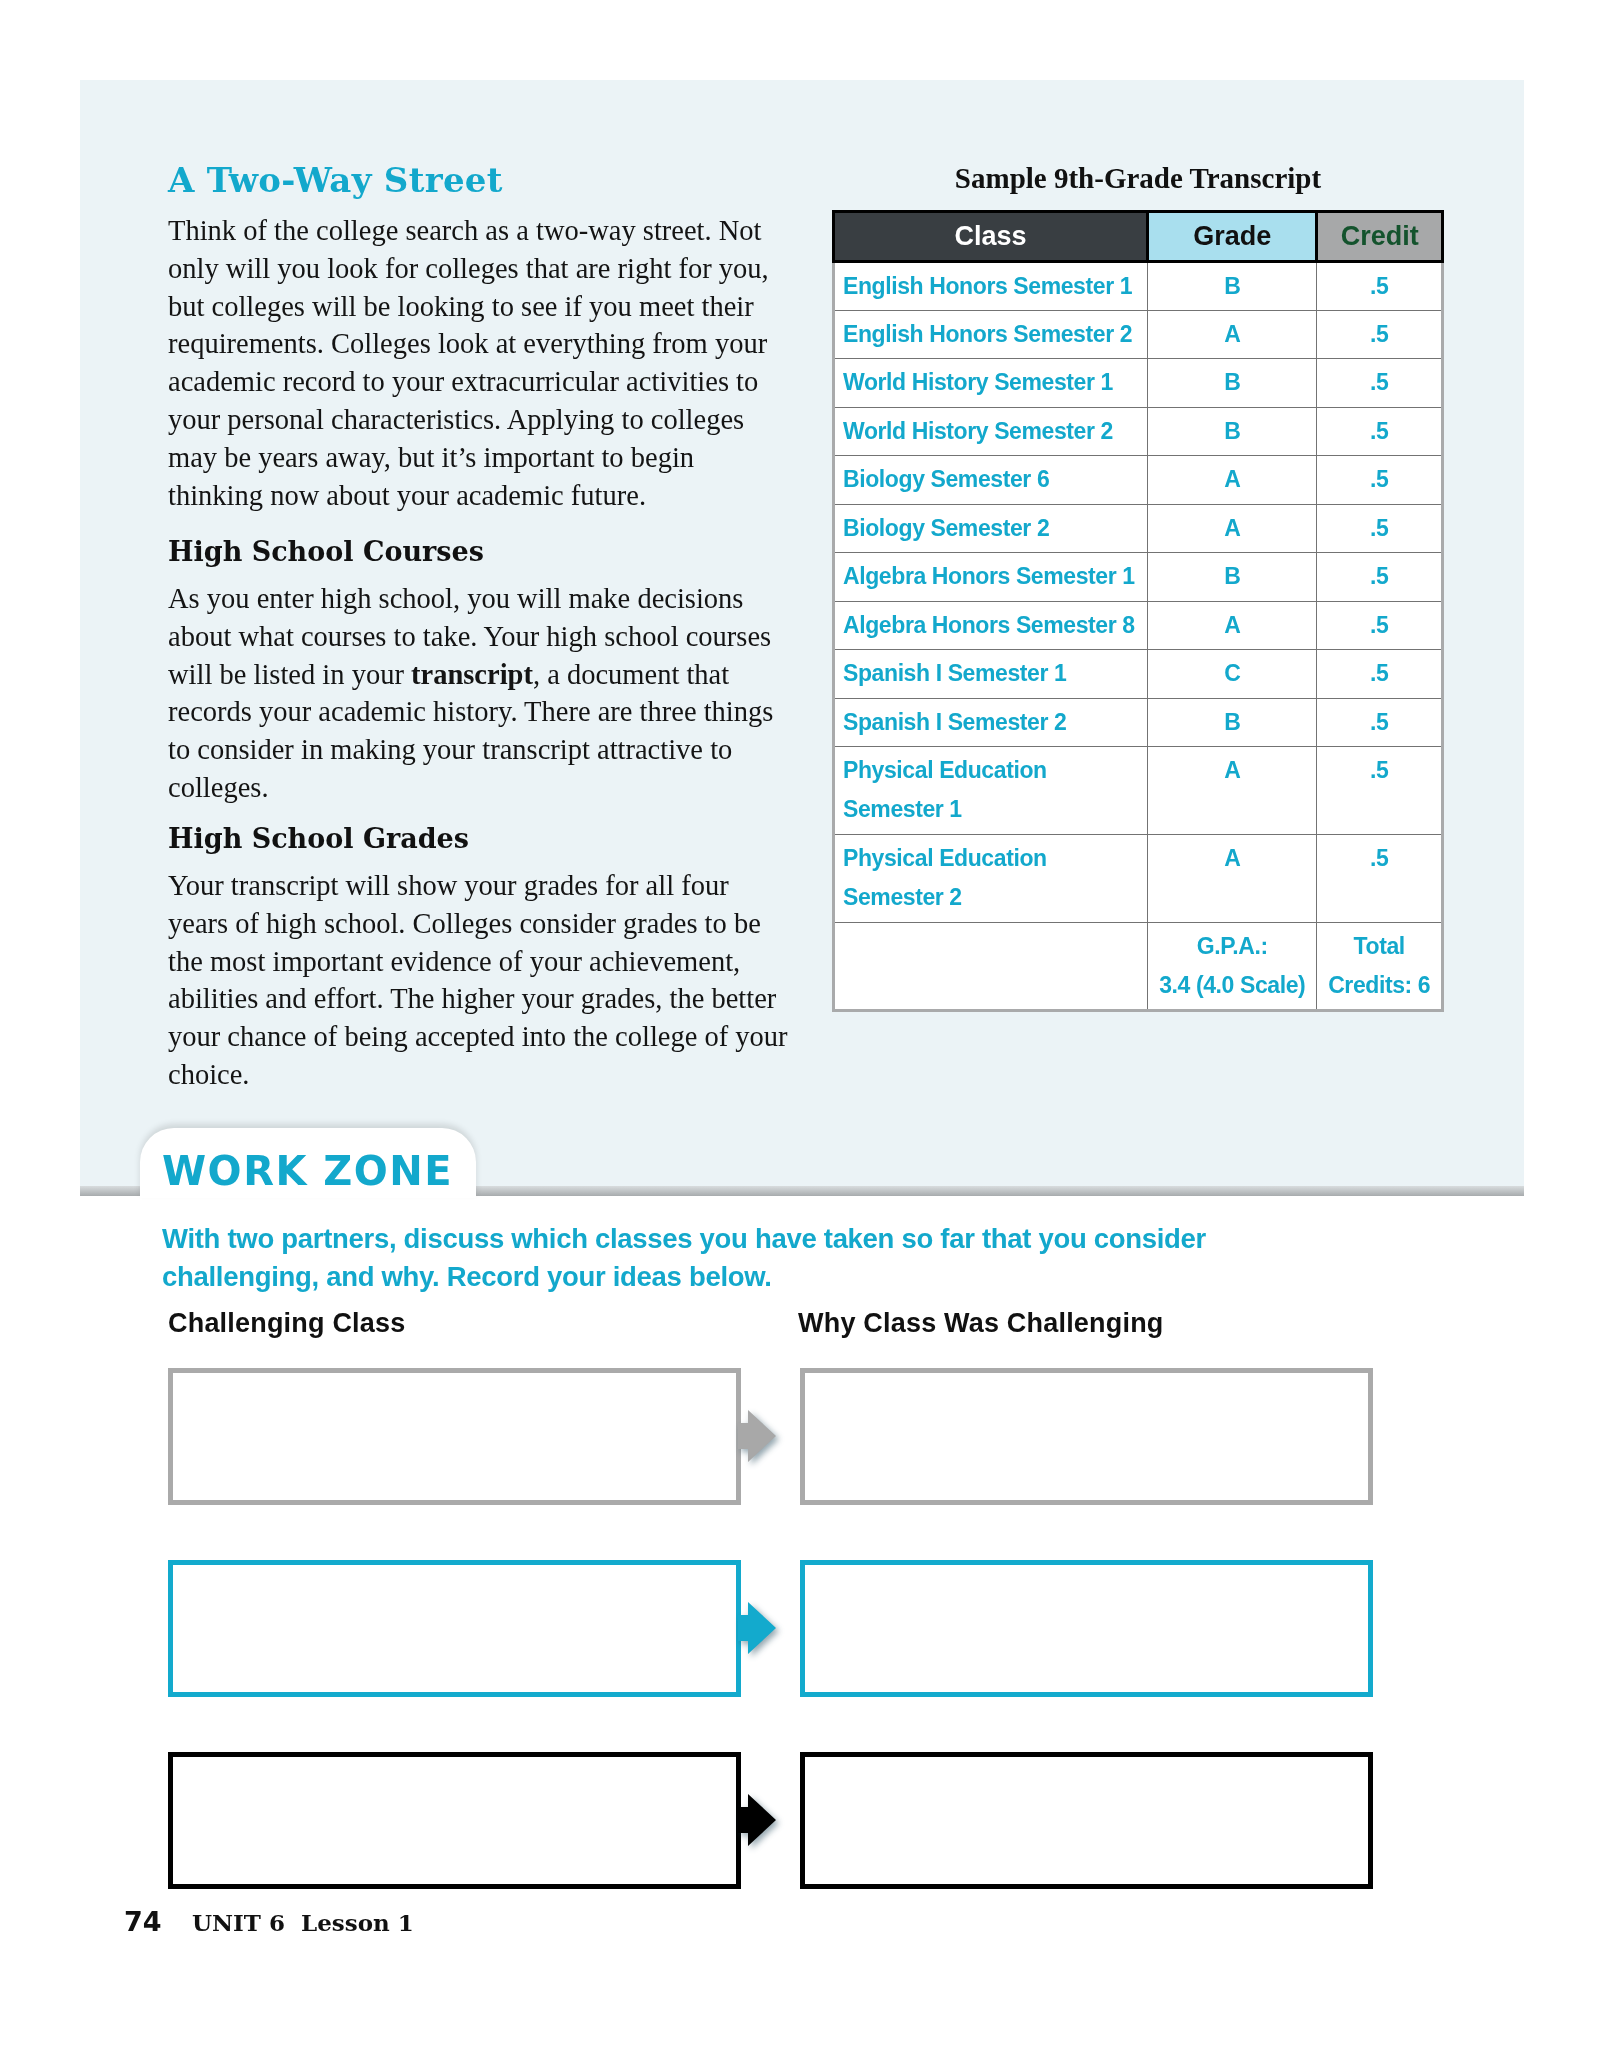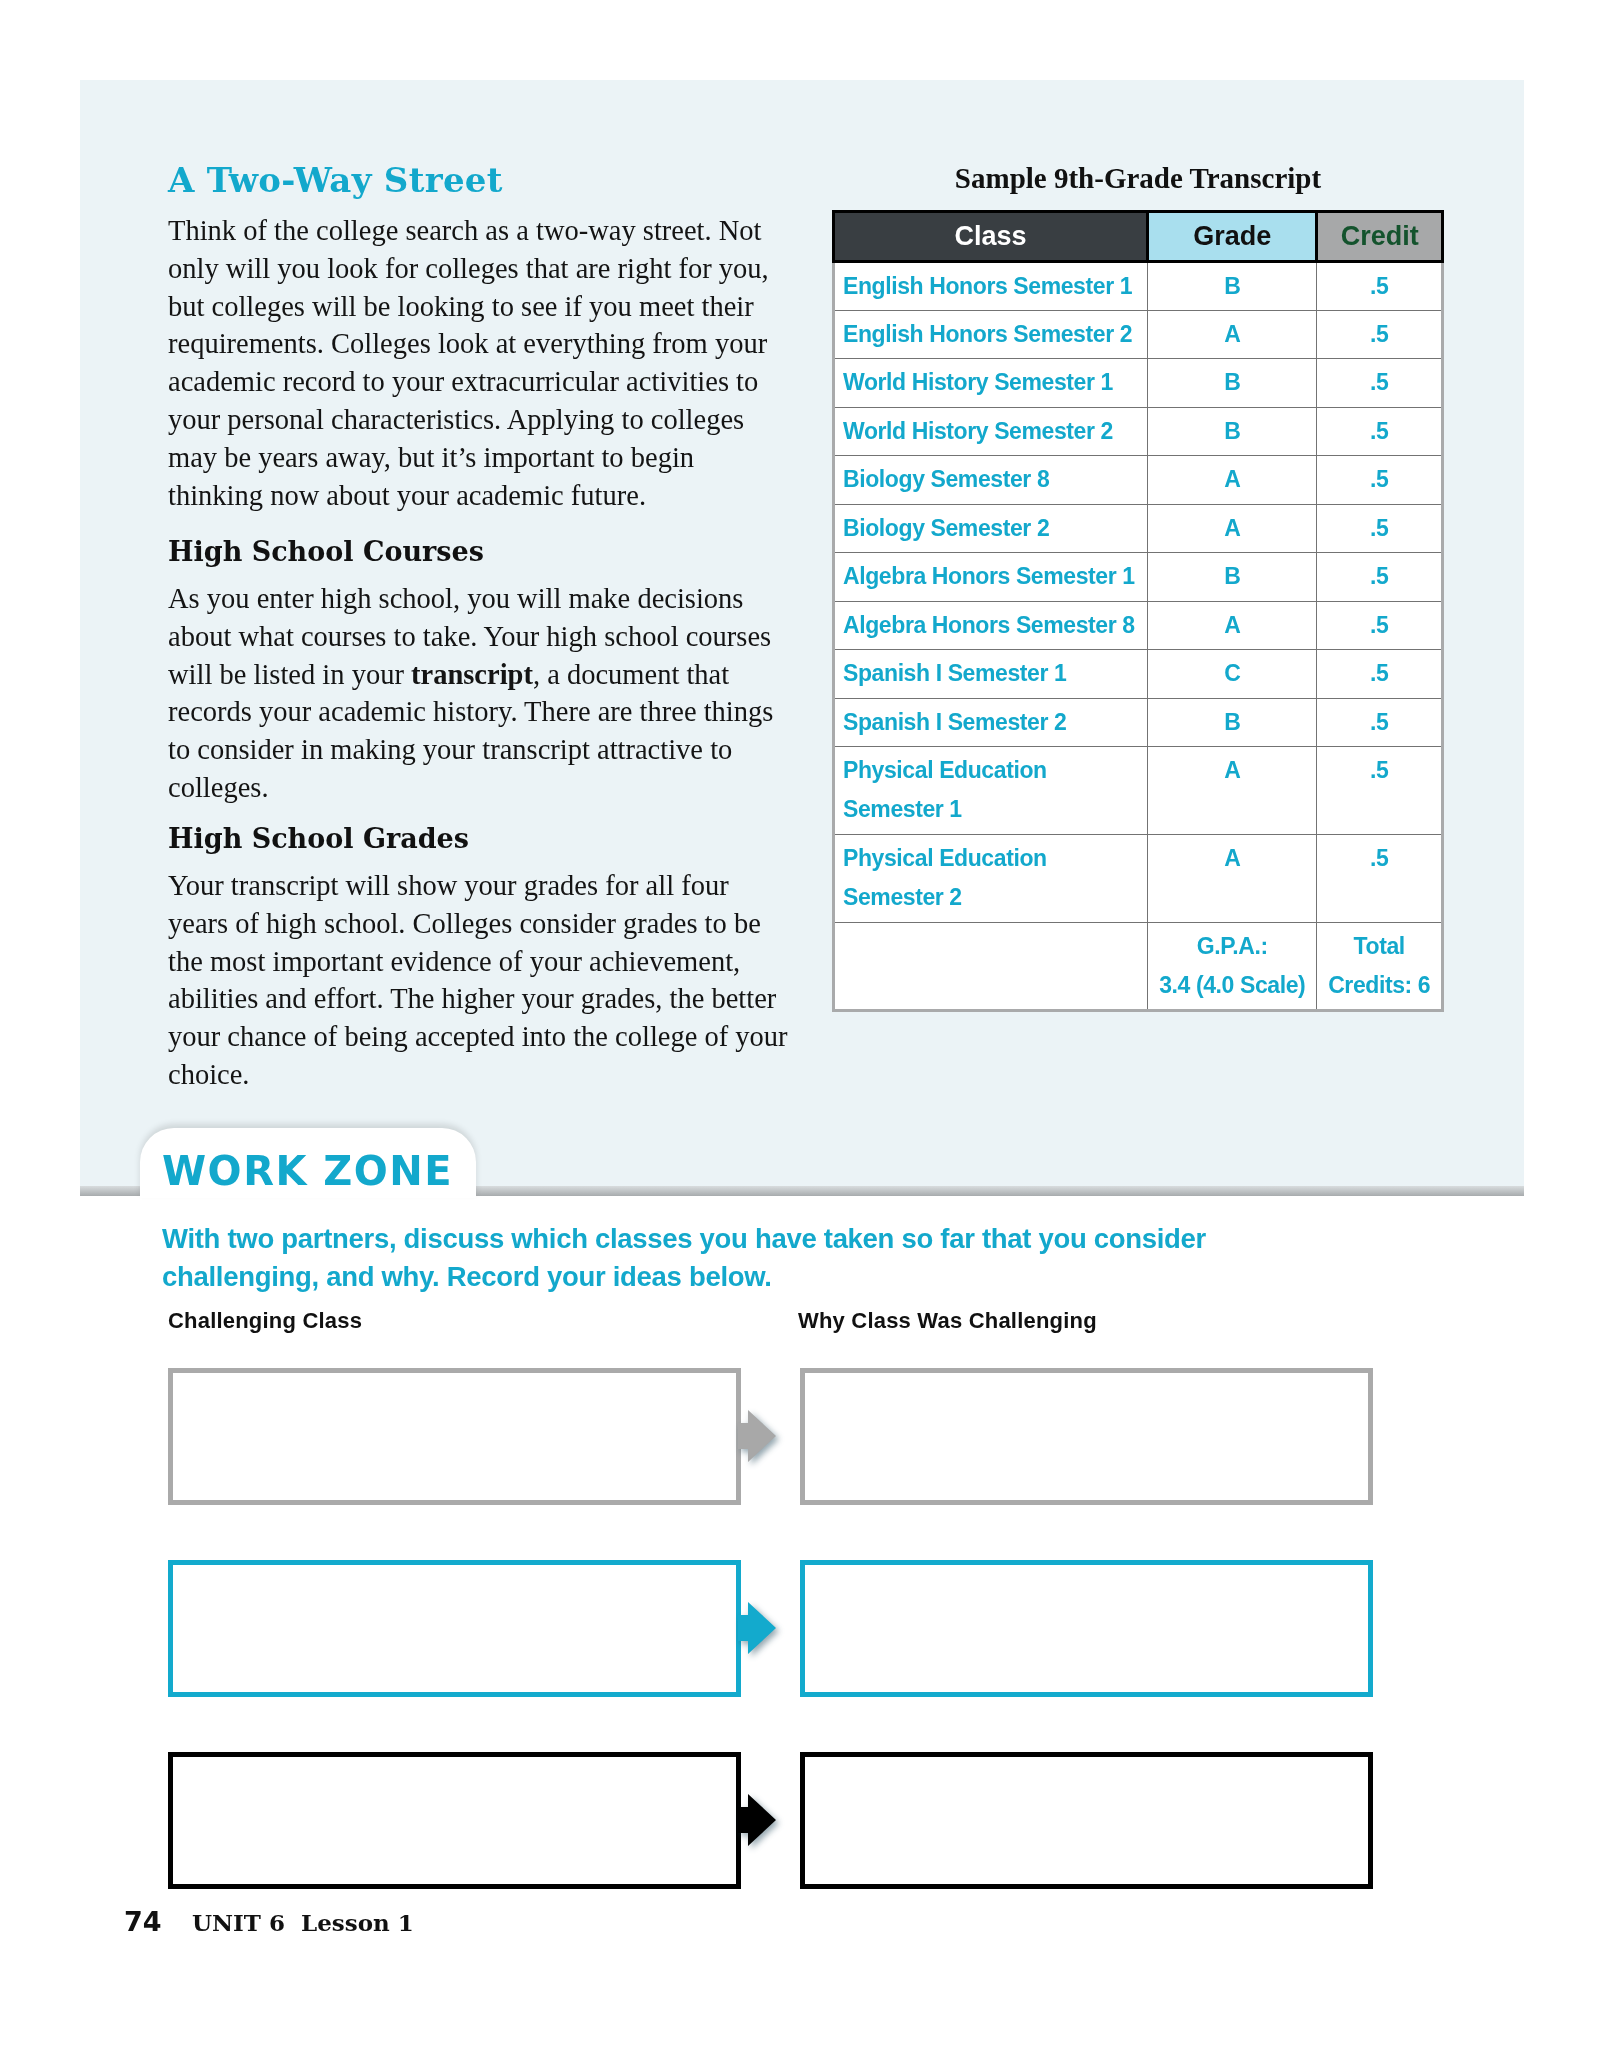--- a/index.html
+++ b/index.html
@@ -66,21 +66,21 @@
     font-family: "DejaVu Sans", sans-serif; font-weight: bold; font-size: 40px;
     color: #13a8cc; letter-spacing: 1.5px;
   }
   .instructions {
     position: absolute; left: 162px; top: 1220px; width: 1150px;
     font-family: "Liberation Sans", sans-serif; font-weight: bold; font-size: 27.5px;
     line-height: 38px; color: #13a8cc; letter-spacing: -0.3px;
   }
   .col-head {
     position: absolute; top: 1308px;
-    font-family: "Liberation Sans", sans-serif; font-weight: bold; font-size: 22px; color: #111;
+    font-family: "Liberation Sans", sans-serif; font-weight: bold; font-size: 27px; color: #111;
     letter-spacing: 0.2px;
   }
   .box {
     position: absolute; width: 573px; height: 137px; background: #ffffff;
     border: 5px solid #aaaaaa;
   }
   .box.gray { border-color: #aaaaaa; }
   .box.blue { border-color: #13aacd; }
   .box.black { border-color: #000000; }
   .arrow {
@@ -137,21 +137,21 @@
         <td class="cls">World History Semester 1</td>
         <td class="grd">B</td>
         <td class="crd">.5</td>
       </tr>
     <tr>
         <td class="cls">World History Semester 2</td>
         <td class="grd">B</td>
         <td class="crd">.5</td>
       </tr>
     <tr>
-        <td class="cls">Biology Semester 8</td>
+        <td class="cls">Biology Semester 6</td>
         <td class="grd">A</td>
         <td class="crd">.5</td>
       </tr>
     <tr>
         <td class="cls">Biology Semester 2</td>
         <td class="grd">A</td>
         <td class="crd">.5</td>
       </tr>
     <tr>
         <td class="cls">Algebra Honors Semester 1</td>

